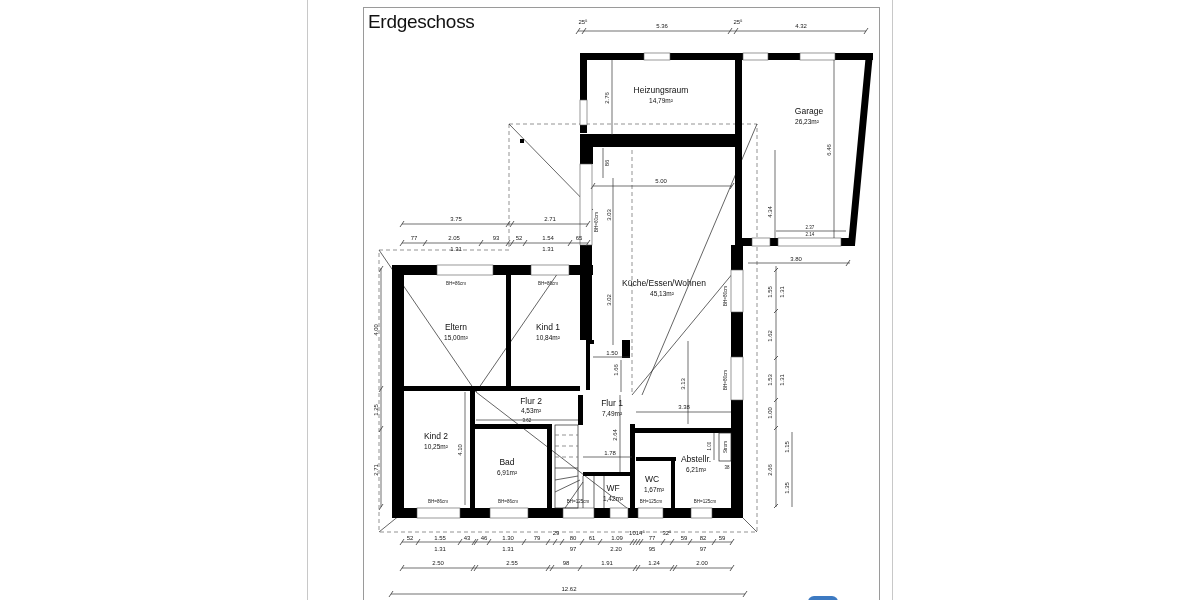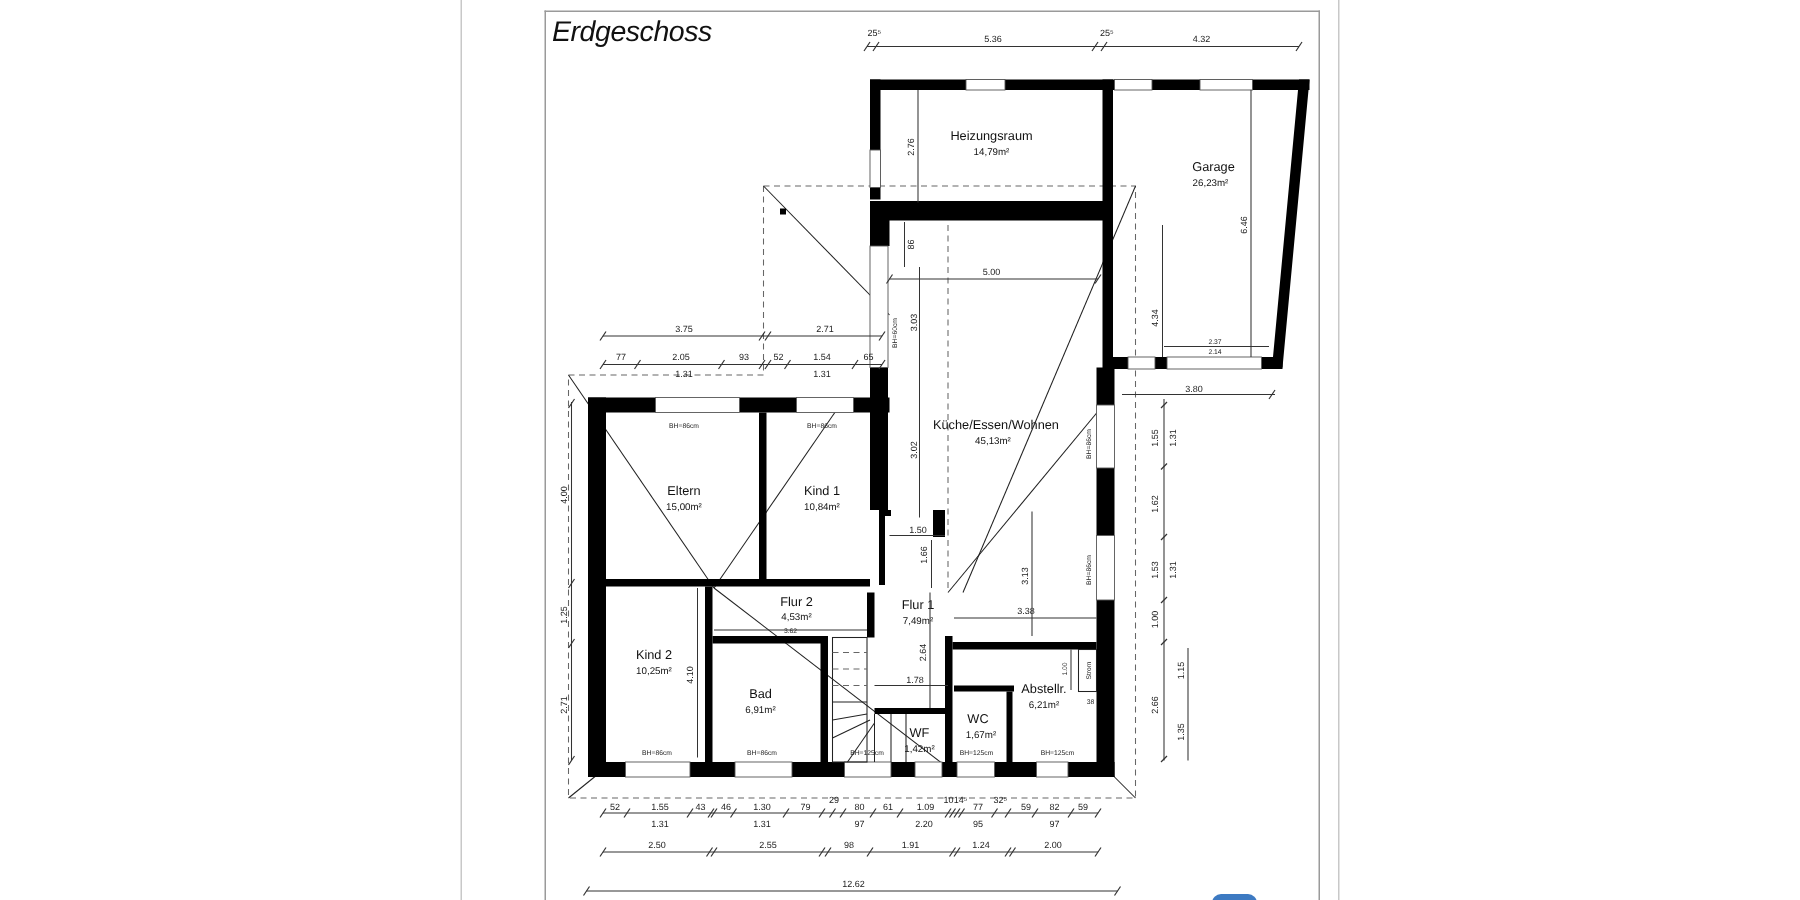--- a/index.html
+++ b/index.html
@@ -3,21 +3,21 @@
 <meta charset="utf-8">
 <style>
   html, body { margin: 0; padding: 0; background: #ffffff; }
   body { width: 1200px; height: 600px; position: relative; overflow: hidden;
          font-family: "Liberation Sans", sans-serif; }
   .page-border { position: absolute; left: 307px; top: -2px; width: 584px; height: 610px;
                  border-left: 1px solid #c8c8c8; border-right: 1px solid #c8c8c8; }
   .frame { position: absolute; left: 363px; top: 7px; width: 515px; height: 600px;
            border: 1px solid #9a9a9a; border-bottom: none; }
   .title { position: absolute; left: 368px; top: 11px; font-size: 19px; color: #111;
-           letter-spacing: -0.3px; font-style: italic; }
+           letter-spacing: -0.3px; }
   svg { position: absolute; left: 0; top: 0; }
   .wall { fill: #000; }
   .win { fill: #fff; stroke: #555; stroke-width: 0.6; }
   .thin { stroke: #222; stroke-width: 0.7; fill: none; }
   .dash { stroke: #666; stroke-width: 0.7; stroke-dasharray: 4 3; fill: none; }
   .dim { stroke: #333; stroke-width: 0.7; fill: none; }
   .tick { stroke: #333; stroke-width: 0.8; }
   .lbl { font-family: "Liberation Sans", sans-serif; font-size: 6px; fill: #222; text-anchor: middle; }
   .rname { font-family: "Liberation Sans", sans-serif; font-size: 8.5px; fill: #111; text-anchor: middle; }
   .rarea { font-family: "Liberation Sans", sans-serif; font-size: 6.5px; fill: #111; text-anchor: middle; }

